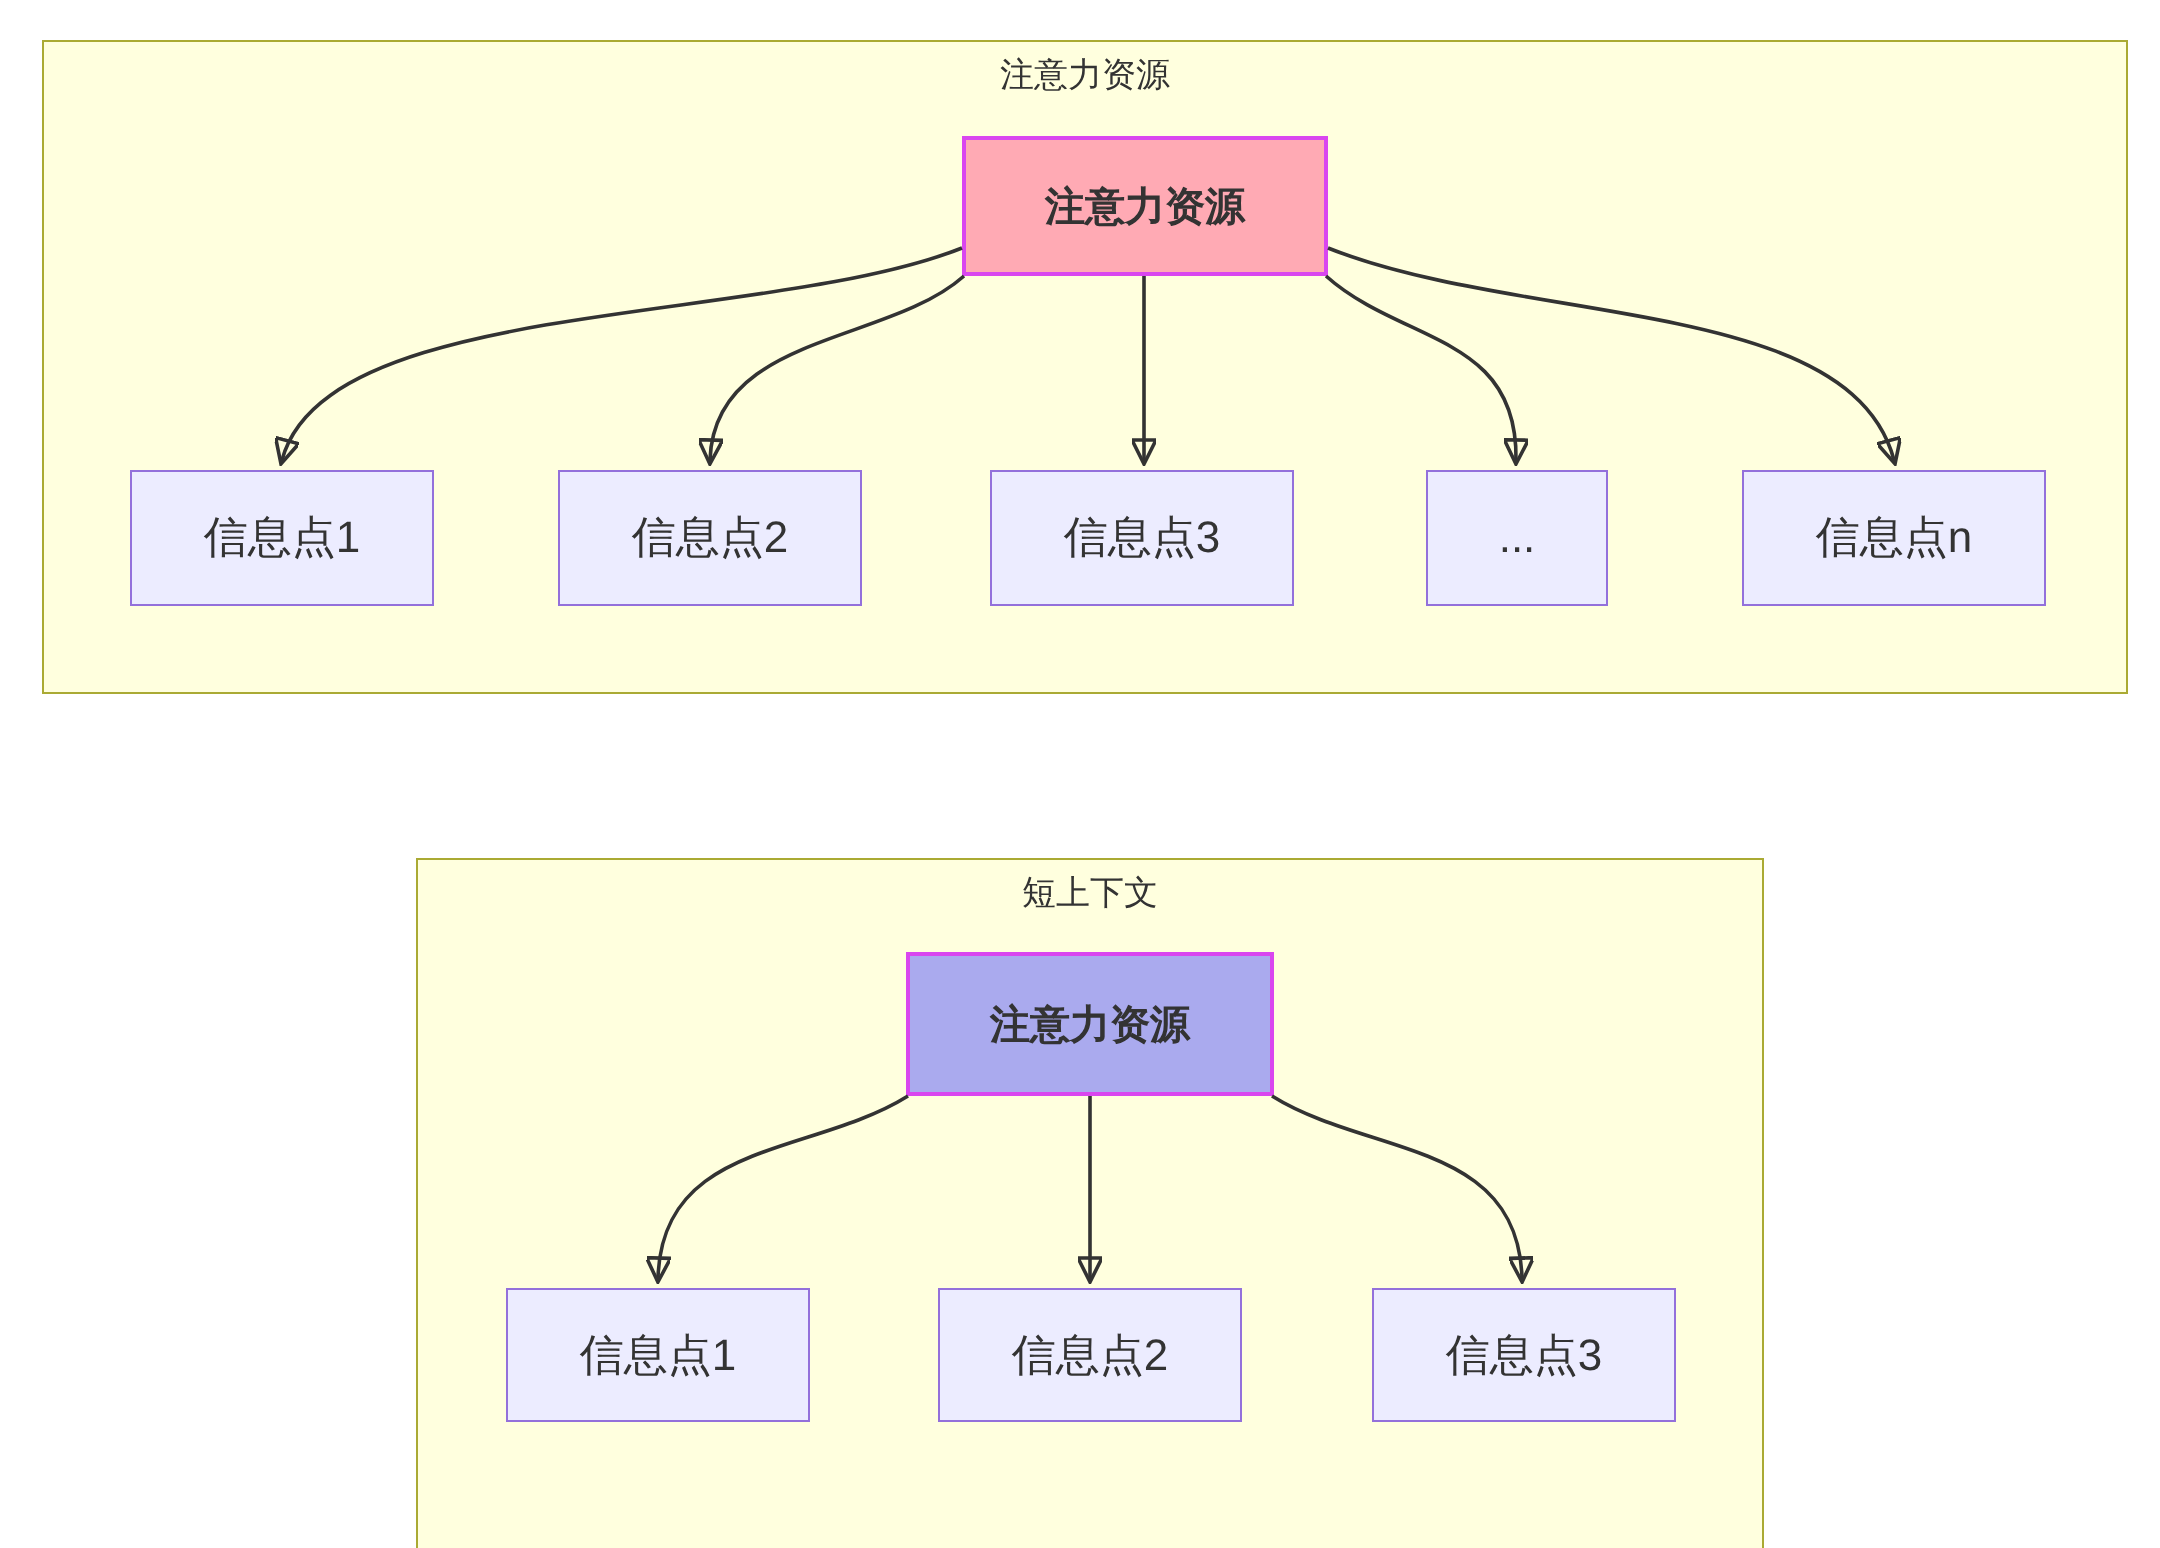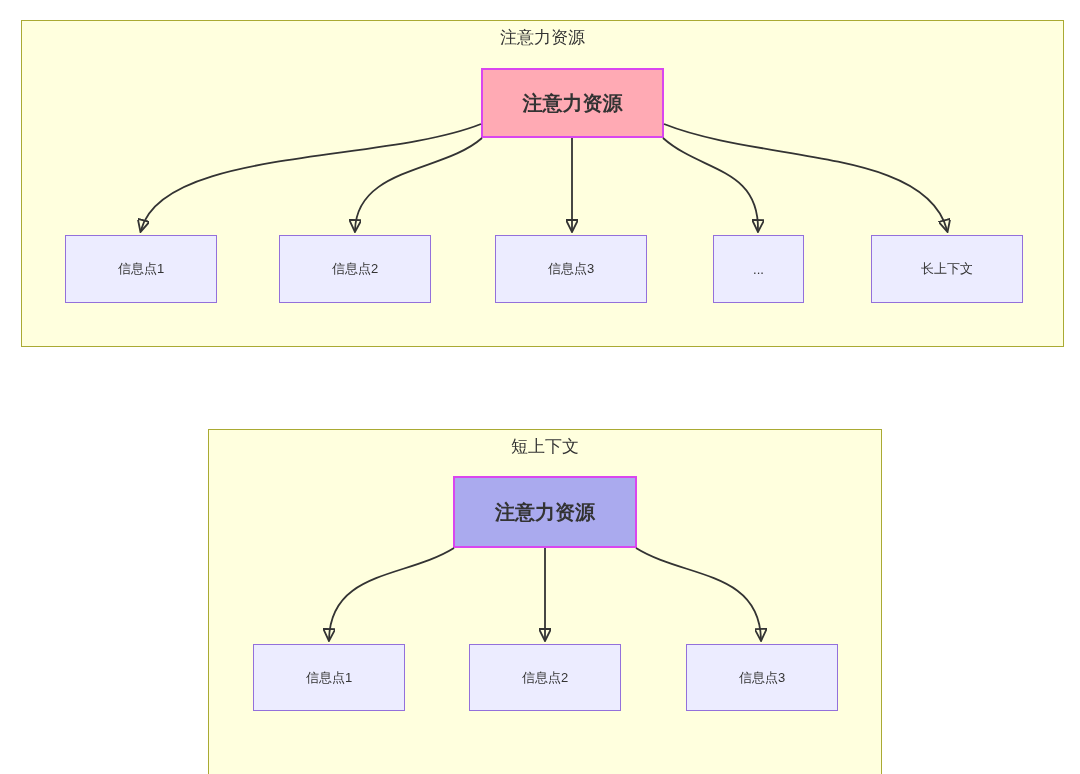--- a/index.html
+++ b/index.html
@@ -21,21 +21,21 @@
   .group-title {
     position:absolute; left:0; right:0; top:7px;
     text-align:center;
     font-size:17px;
     line-height:20px;
     color:#333333;
   }
   .node {
     position:absolute;
     display:flex; align-items:center; justify-content:center;
-    font-size:13px;
+    font-size:22px;
     color:#333333;
     text-align:center;
   }
   .attention {
     border:2px solid #d946ef;
     font-size:20px;
     font-weight:bold;
   }
   #attn-long  { left:459px; top:47px; width:183px; height:70px; background:#ffaab4; }
   #attn-short { left:244px; top:46px; width:184px; height:72px; background:#aaaaee; }
@@ -71,21 +71,21 @@
 
 <div>
 
   <div class="group" id="long-group">
     <div class="group-title">注意力资源</div>
     <div class="node attention" id="attn-long">注意力资源</div>
     <div class="node info lg-i1">信息点1</div>
     <div class="node info lg-i2">信息点2</div>
     <div class="node info lg-i3">信息点3</div>
     <div class="node info lg-dots">...</div>
-    <div class="node info lg-in">长上下文</div>
+    <div class="node info lg-in">信息点n</div>
   </div>
 
   <div class="group" id="short-group">
     <div class="group-title">短上下文</div>
     <div class="node attention" id="attn-short">注意力资源</div>
     <div class="node info sh-i1">信息点1</div>
     <div class="node info sh-i2">信息点2</div>
     <div class="node info sh-i3">信息点3</div>
   </div>
 

